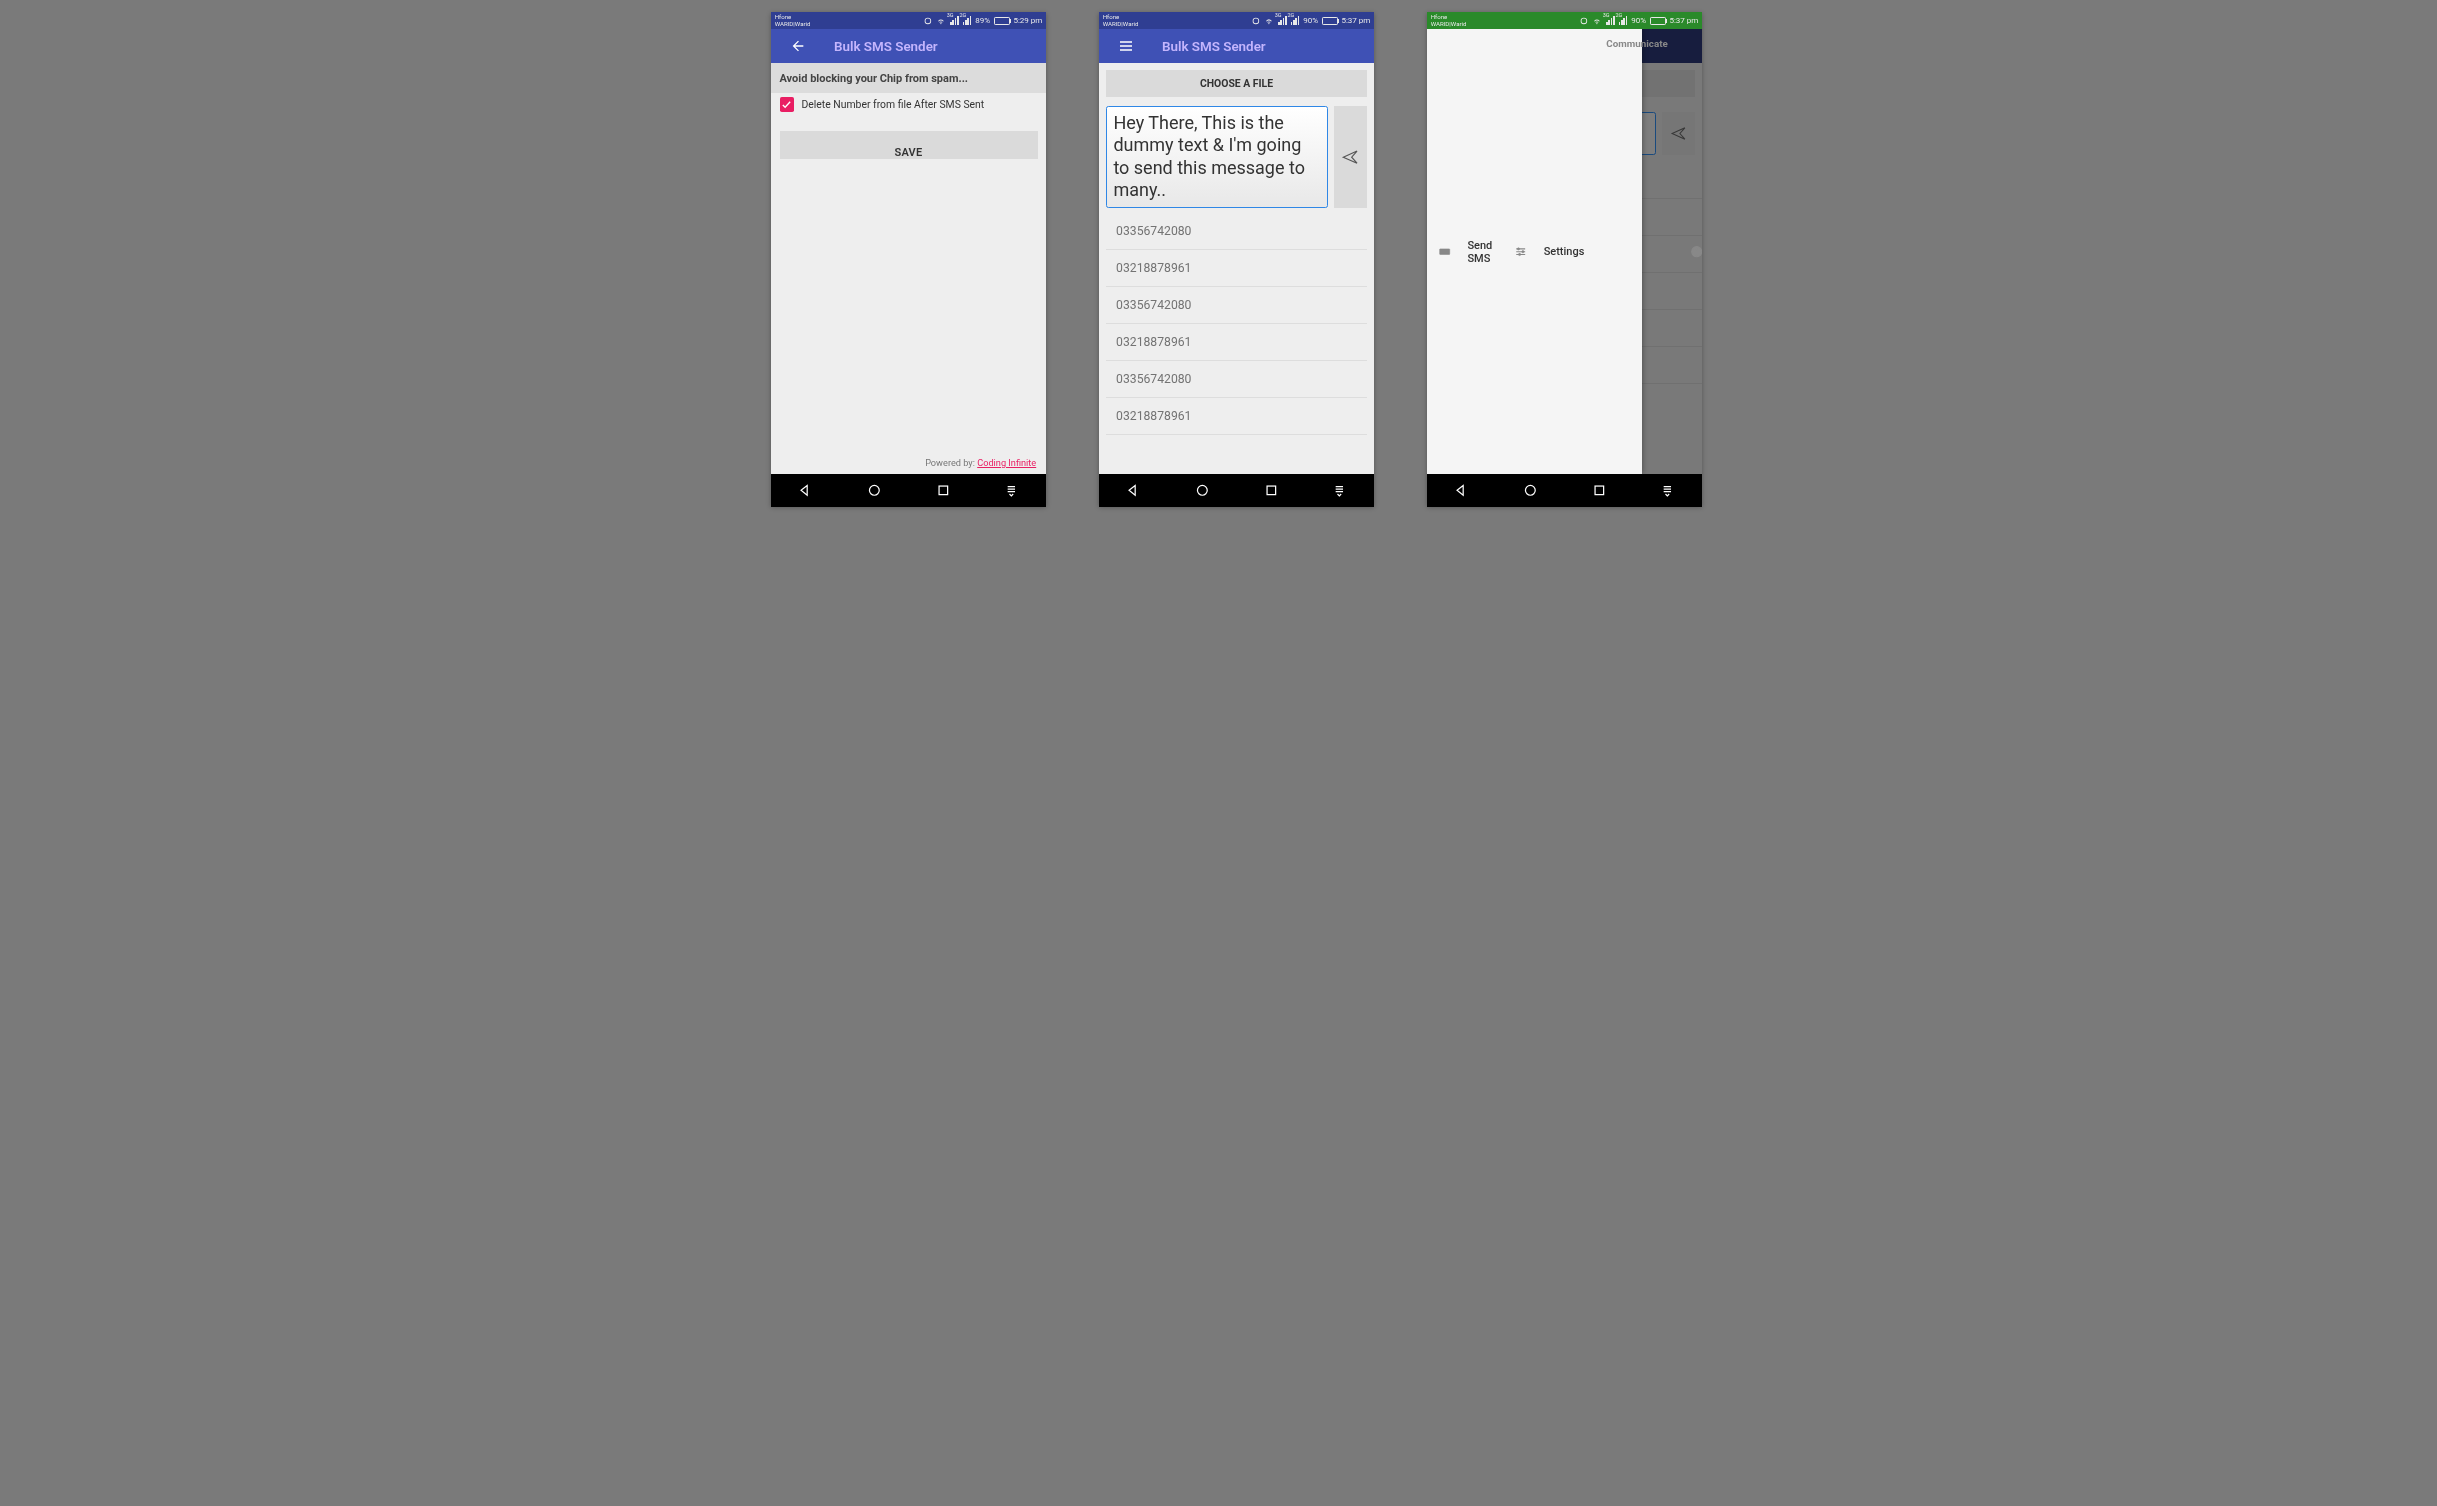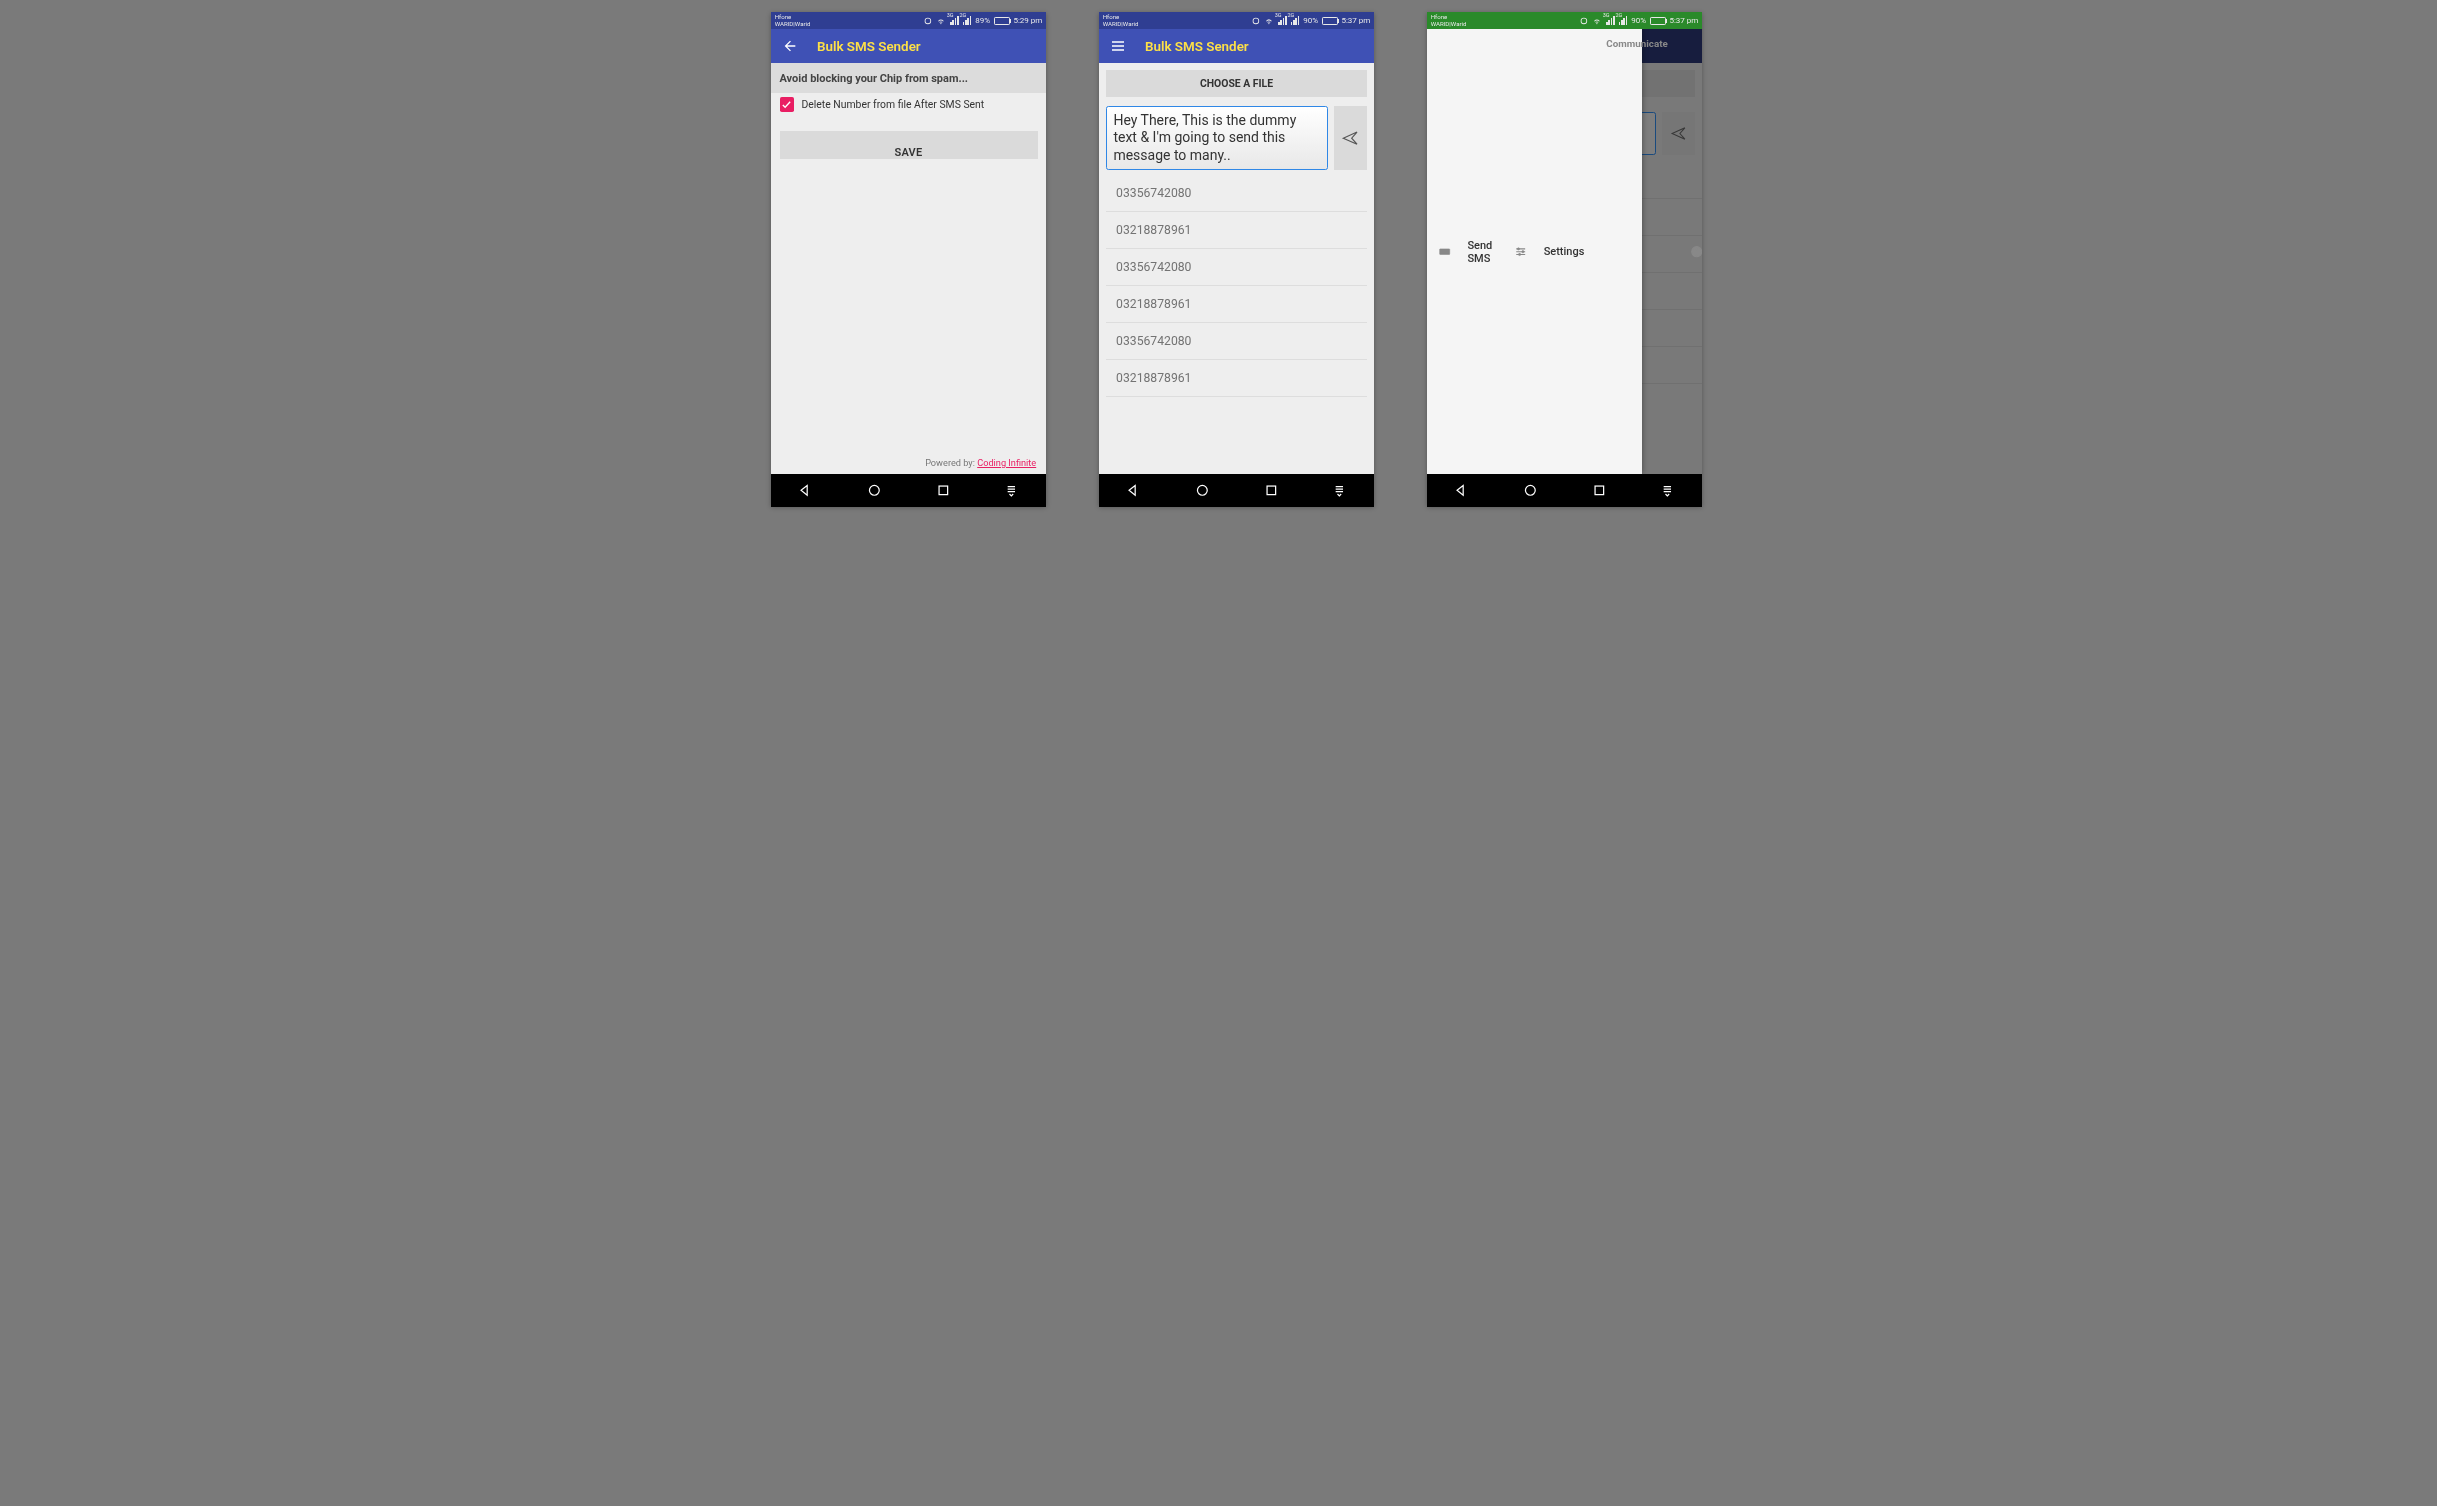--- a/index.html
+++ b/index.html
@@ -43,25 +43,25 @@
   .sig-label { font-size:5.5px; position:absolute; top:-4.9px; left:-3.1px; }
   .sig-bar { width:1.8px; background:#e8e8e8; }
   .sig-bar.b1{height:3.1px;} .sig-bar.b2{height:4.9px;} .sig-bar.b3{height:6.7px;} .sig-bar.b4{height:8.5px;}
   .battery { width:16px; height:8px; border:0.9px solid #e8e8e8; border-radius:1.2px; position:relative; }
   .battery::after { content:""; position:absolute; right:-2.4px; top:1.8px; width:1.2px; height:3.1px; background:#e8e8e8; }
   .battery-fill { height:100%; background:#e8e8e8; }
   
   .appbar {
     height: 34px;
     background: #3f51b5;
-    color: #fde047;
+    color: #c4b5fd;
     display: flex;
     align-items: center;
-    padding: 0 10px;
-    gap: 19px;
+    padding: 0 18px;
+    gap: 28px;
     font-size: 13.4px;
     font-weight: 600;
   }
   .appbar .nav-icon { width:17px; height:17px; display:flex; align-items:center; justify-content:center; cursor:pointer;}
   .appbar .nav-icon svg { width:16px; height:16px; fill:#fff; }
   
   .content { flex:1; background:#eeeeee; position:relative; overflow:hidden;}
   
   .navbar {
     height: 33px;
@@ -109,21 +109,21 @@
   
   .pad2 { padding:7.3px 7.3px; }
   .btn-file {
     background:#dadada; height:27px; display:flex; align-items:center; justify-content:center;
     font-size:10.4px; font-weight:700; color:#333; cursor:pointer; margin-bottom:8.5px;
   }
   .msg-row { display:flex; gap:6.1px; align-items:stretch; }
   .msg-box {
     flex:1; border:1.5px solid #2f87e6; border-radius:2.4px;
     background:linear-gradient(#fff,#e8e8e8);
-    padding:4.9px 6.1px; font-size:14px; color:#333; line-height:1.25;
+    padding:4.9px 6.1px; font-size:18px; color:#333; line-height:1.25;
     min-height:53px;
   }
   .send-btn {
     width:33px; background:#dadada; display:flex; align-items:center; justify-content:center; cursor:pointer;
   }
   .send-btn svg { width:18.3px; height:18.3px; stroke:#555; fill:none; stroke-width:1.5;}
   .num-list { margin-top:4.9px; }
   .num-item { padding:11px 9.8px; font-size:12.2px; color:#737373; border-bottom:0.6px solid #ddd; }
 
   

